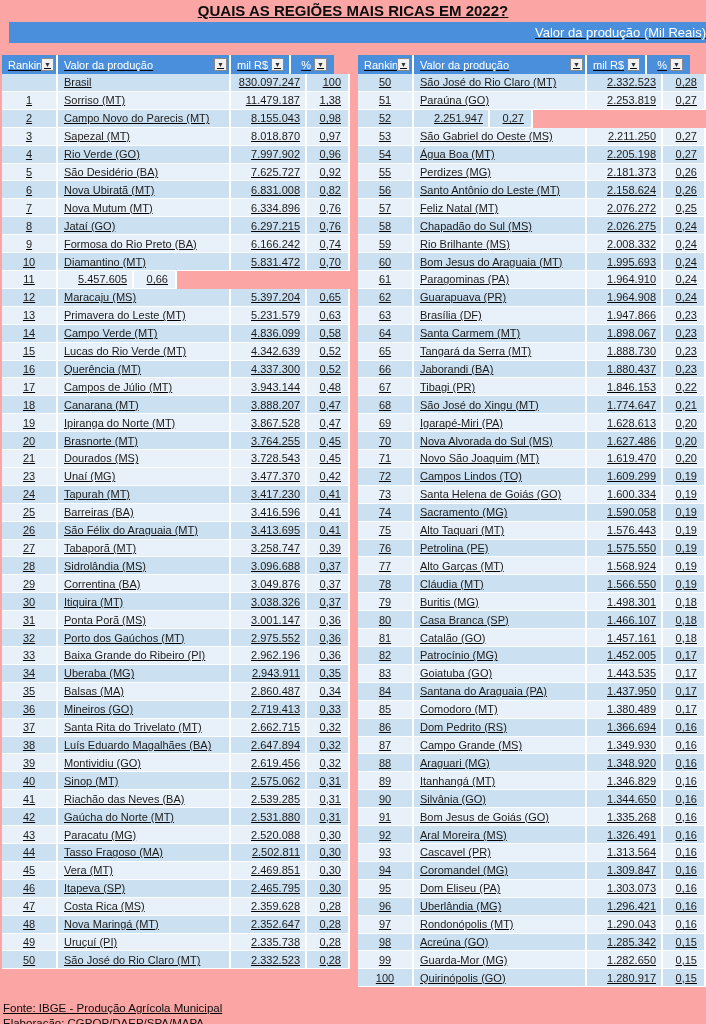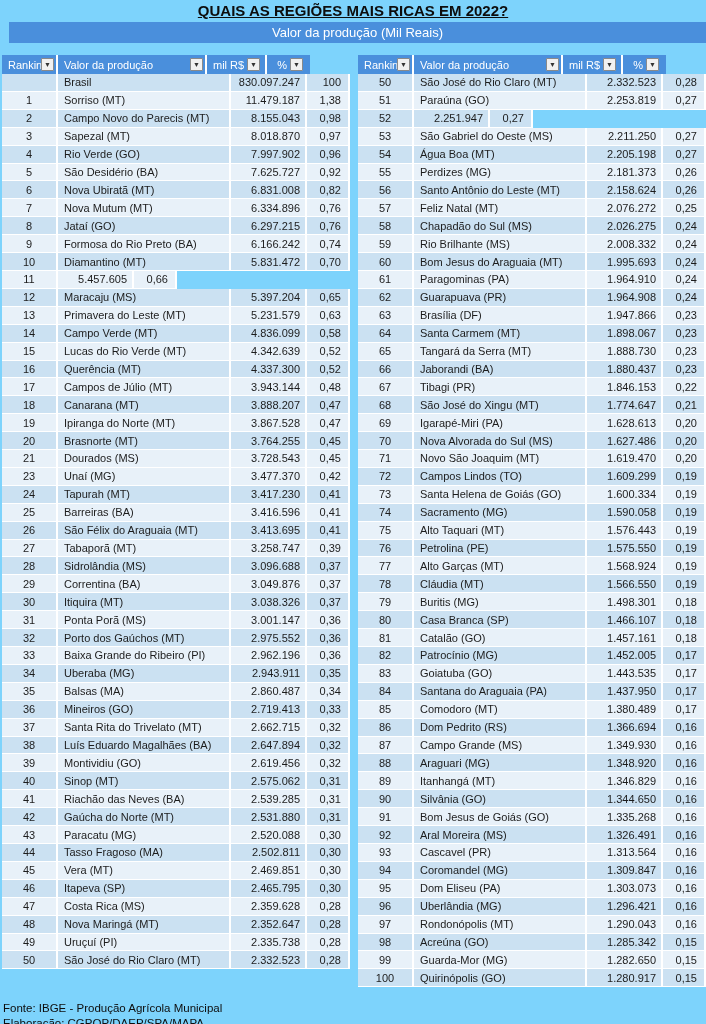--- a/index.html
+++ b/index.html
@@ -1,31 +1,31 @@
 <!DOCTYPE html>
 <html><head>
 <meta charset="utf-8">
 <style>
   html,body { margin:0; padding:0; }
   body {
     width:706px; height:1024px; background:#ffffff;
     font-family:"Liberation Sans", sans-serif;
     -webkit-font-smoothing:antialiased;
   }
-  .page { position:relative; width:706px; height:1024px; overflow:hidden; background:#7dd3fc; }
+  .page { position:relative; width:706px; height:1024px; overflow:hidden; background:#fca5a5;text-decoration:underline; }
 
   .title {
     padding-top:2px; text-align:center;
     font-size:15px; font-weight:bold; color:#0d0d0d;
     text-decoration:underline; line-height:18px;
   }
   .banner {
     margin-top:2px; height:21px; line-height:21px;
     background:#4a8fdc; color:#ffffff;
-    font-size:13px; text-align:center;margin-left:9px;
+    font-size:13px; text-align:right;margin-left:9px;
   }
 
   .tables { display:flex; margin-top:12px; padding-left:2px; }
   .dtable { width:348px; flex:none; }
   .dtable + .dtable { margin-left:8px; }
 
   .thead { display:flex; height:19px; }
   .hcell {
     background:#4a8fdc; color:#ffffff; font-size:11px;
     display:flex; align-items:center; box-sizing:border-box;
@@ -46,21 +46,21 @@
     border-right:2px solid #ffffff; border-bottom:1px solid #ffffff;
     display:flex; align-items:center; overflow:hidden; white-space:nowrap;
   }
   .shade-a .tcell { background:#cbe1f2; }
   .shade-b .tcell { background:#e8f1f9; }
 
   .c0 { width:56px;  justify-content:center; }
   .c1 { width:173px; padding-left:6px; }
   .c2 { width:76px;  justify-content:flex-end; padding-right:5px; }
   .c3 { width:43px;  justify-content:flex-end; padding-right:7px; }
-  .thead .c0 { width:56px; } .thead .c1 { width:149px; }
+  .thead .c0 { width:56px; } .thead .c1 { width:173px; }
   .thead .c2 { width:60px; } .thead .c3 { width:43px; border-right:none; }
 
   .footer { margin-top:14px; padding-left:3px; font-size:11.5px; color:#0d0d0d; line-height:15px; }
 </style>
 </head>
 <body>
 
 <div class="page">
 
   <div class="title">QUAIS AS REGIÕES MAIS RICAS EM 2022?</div>

